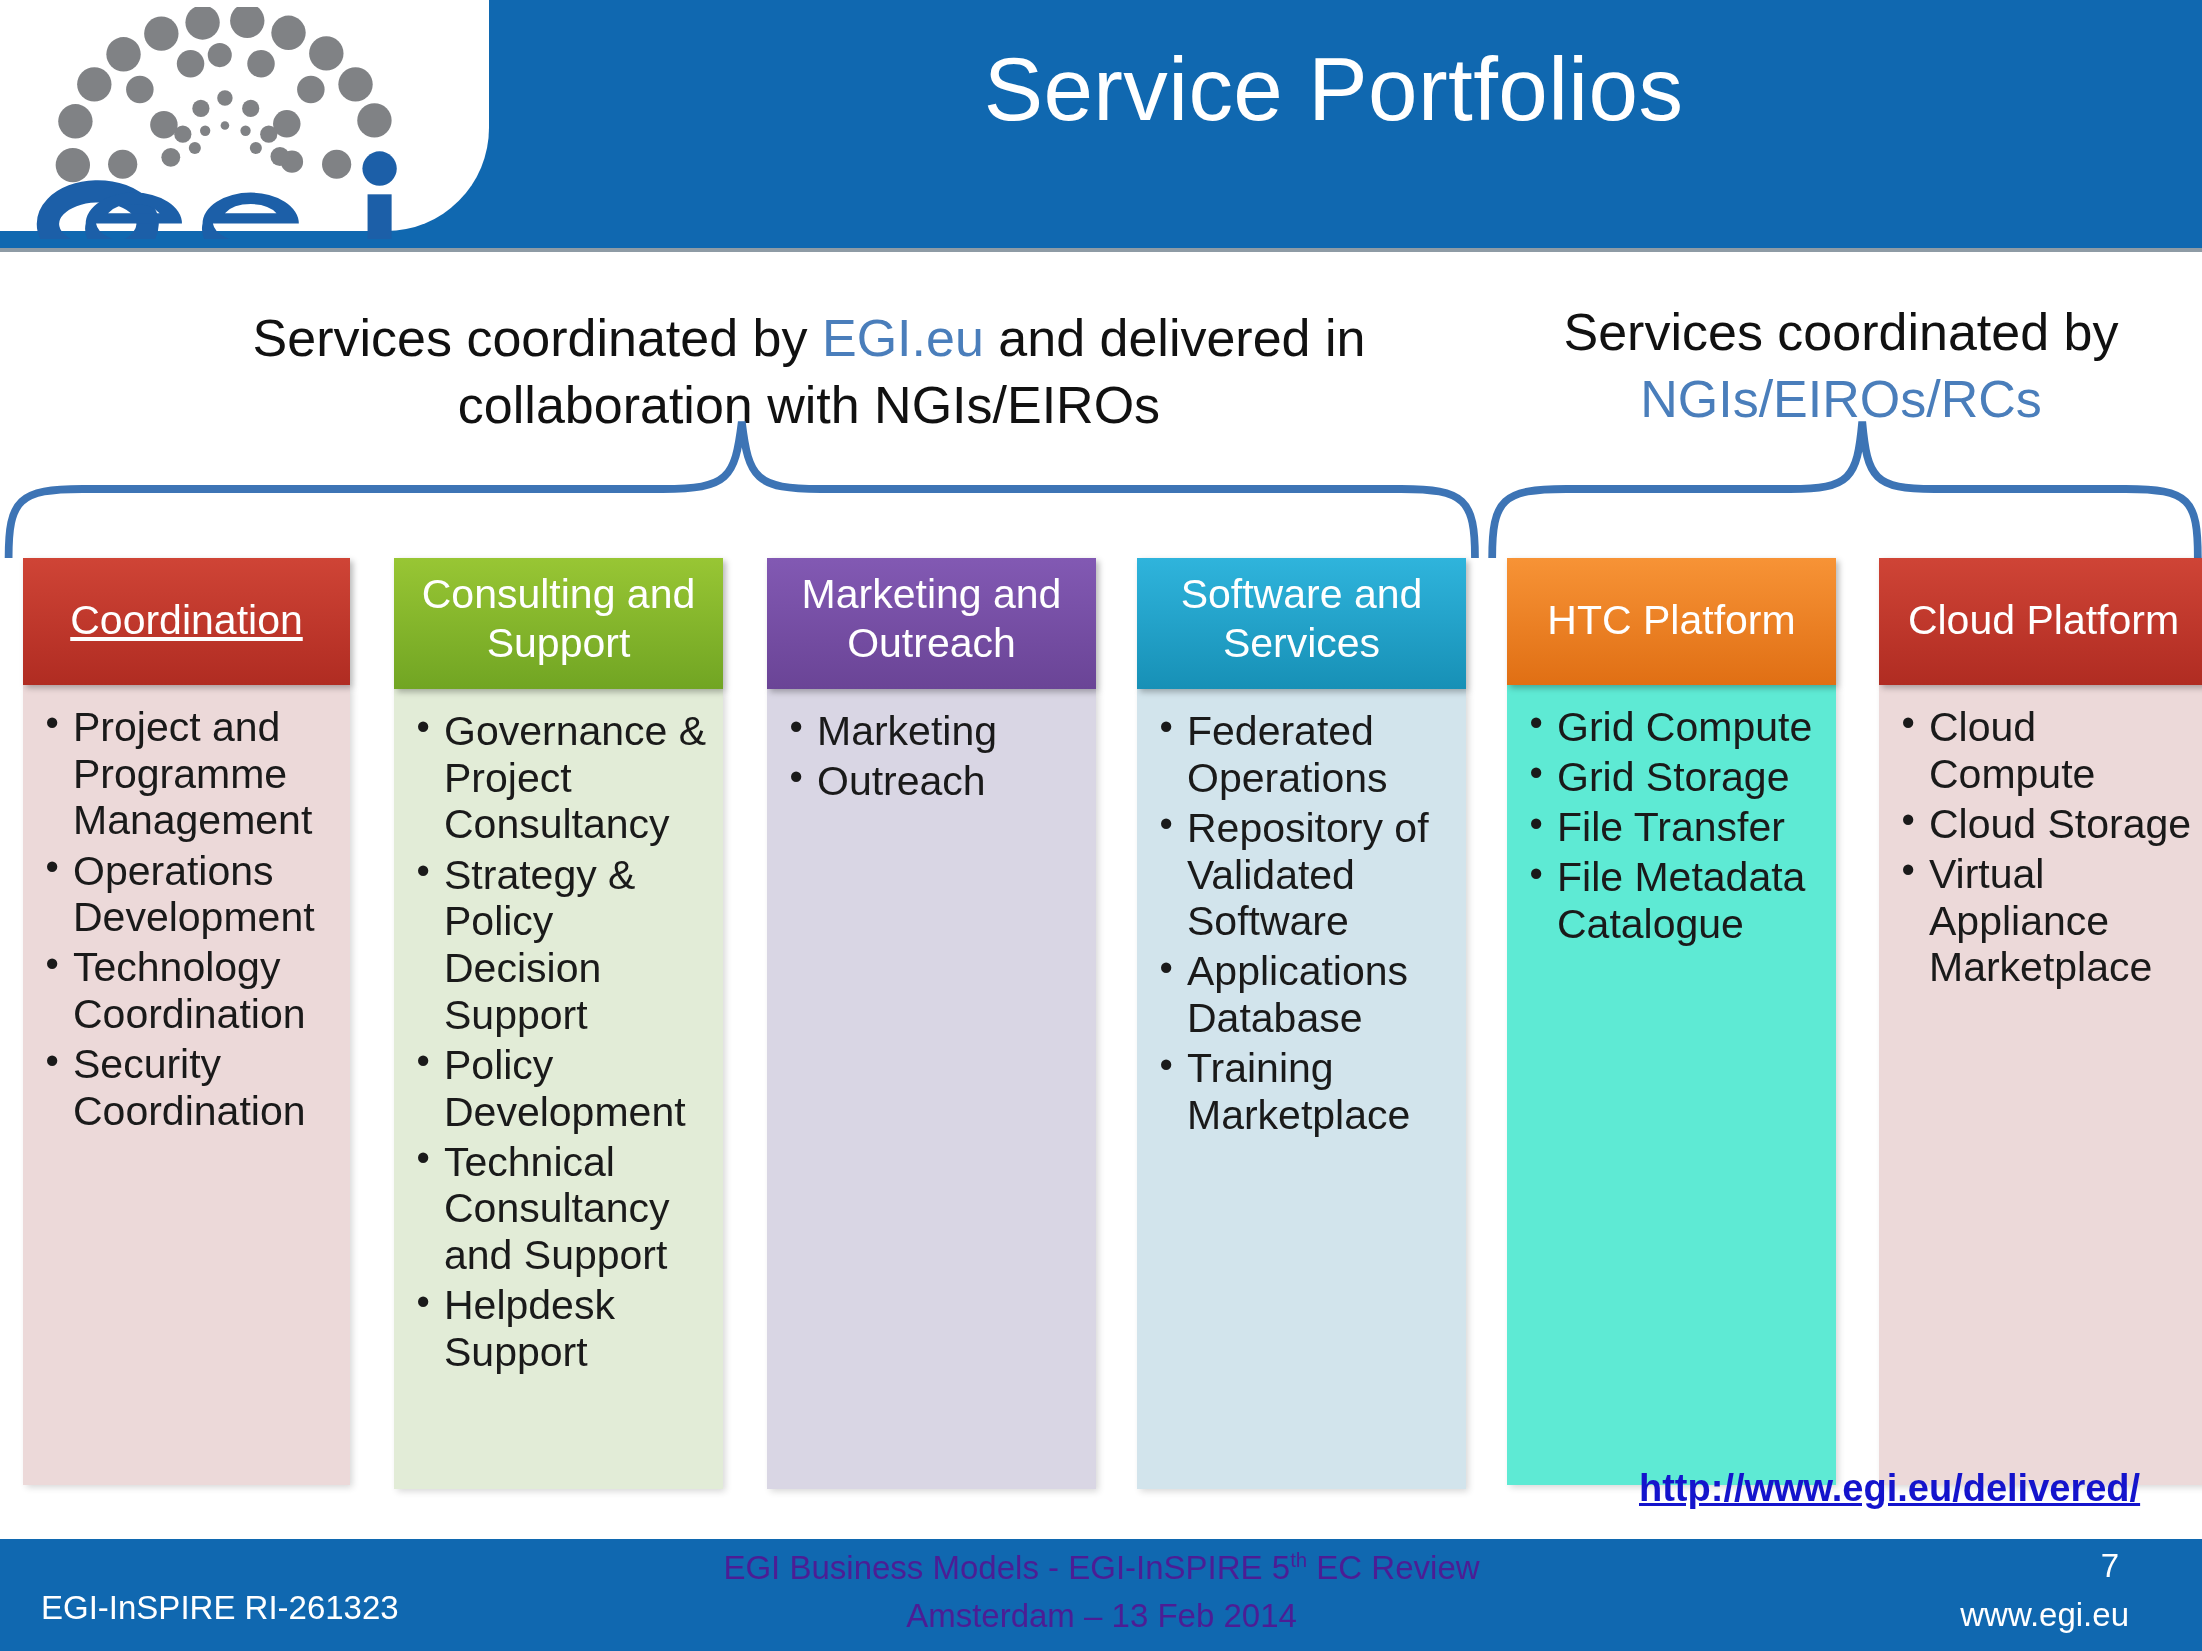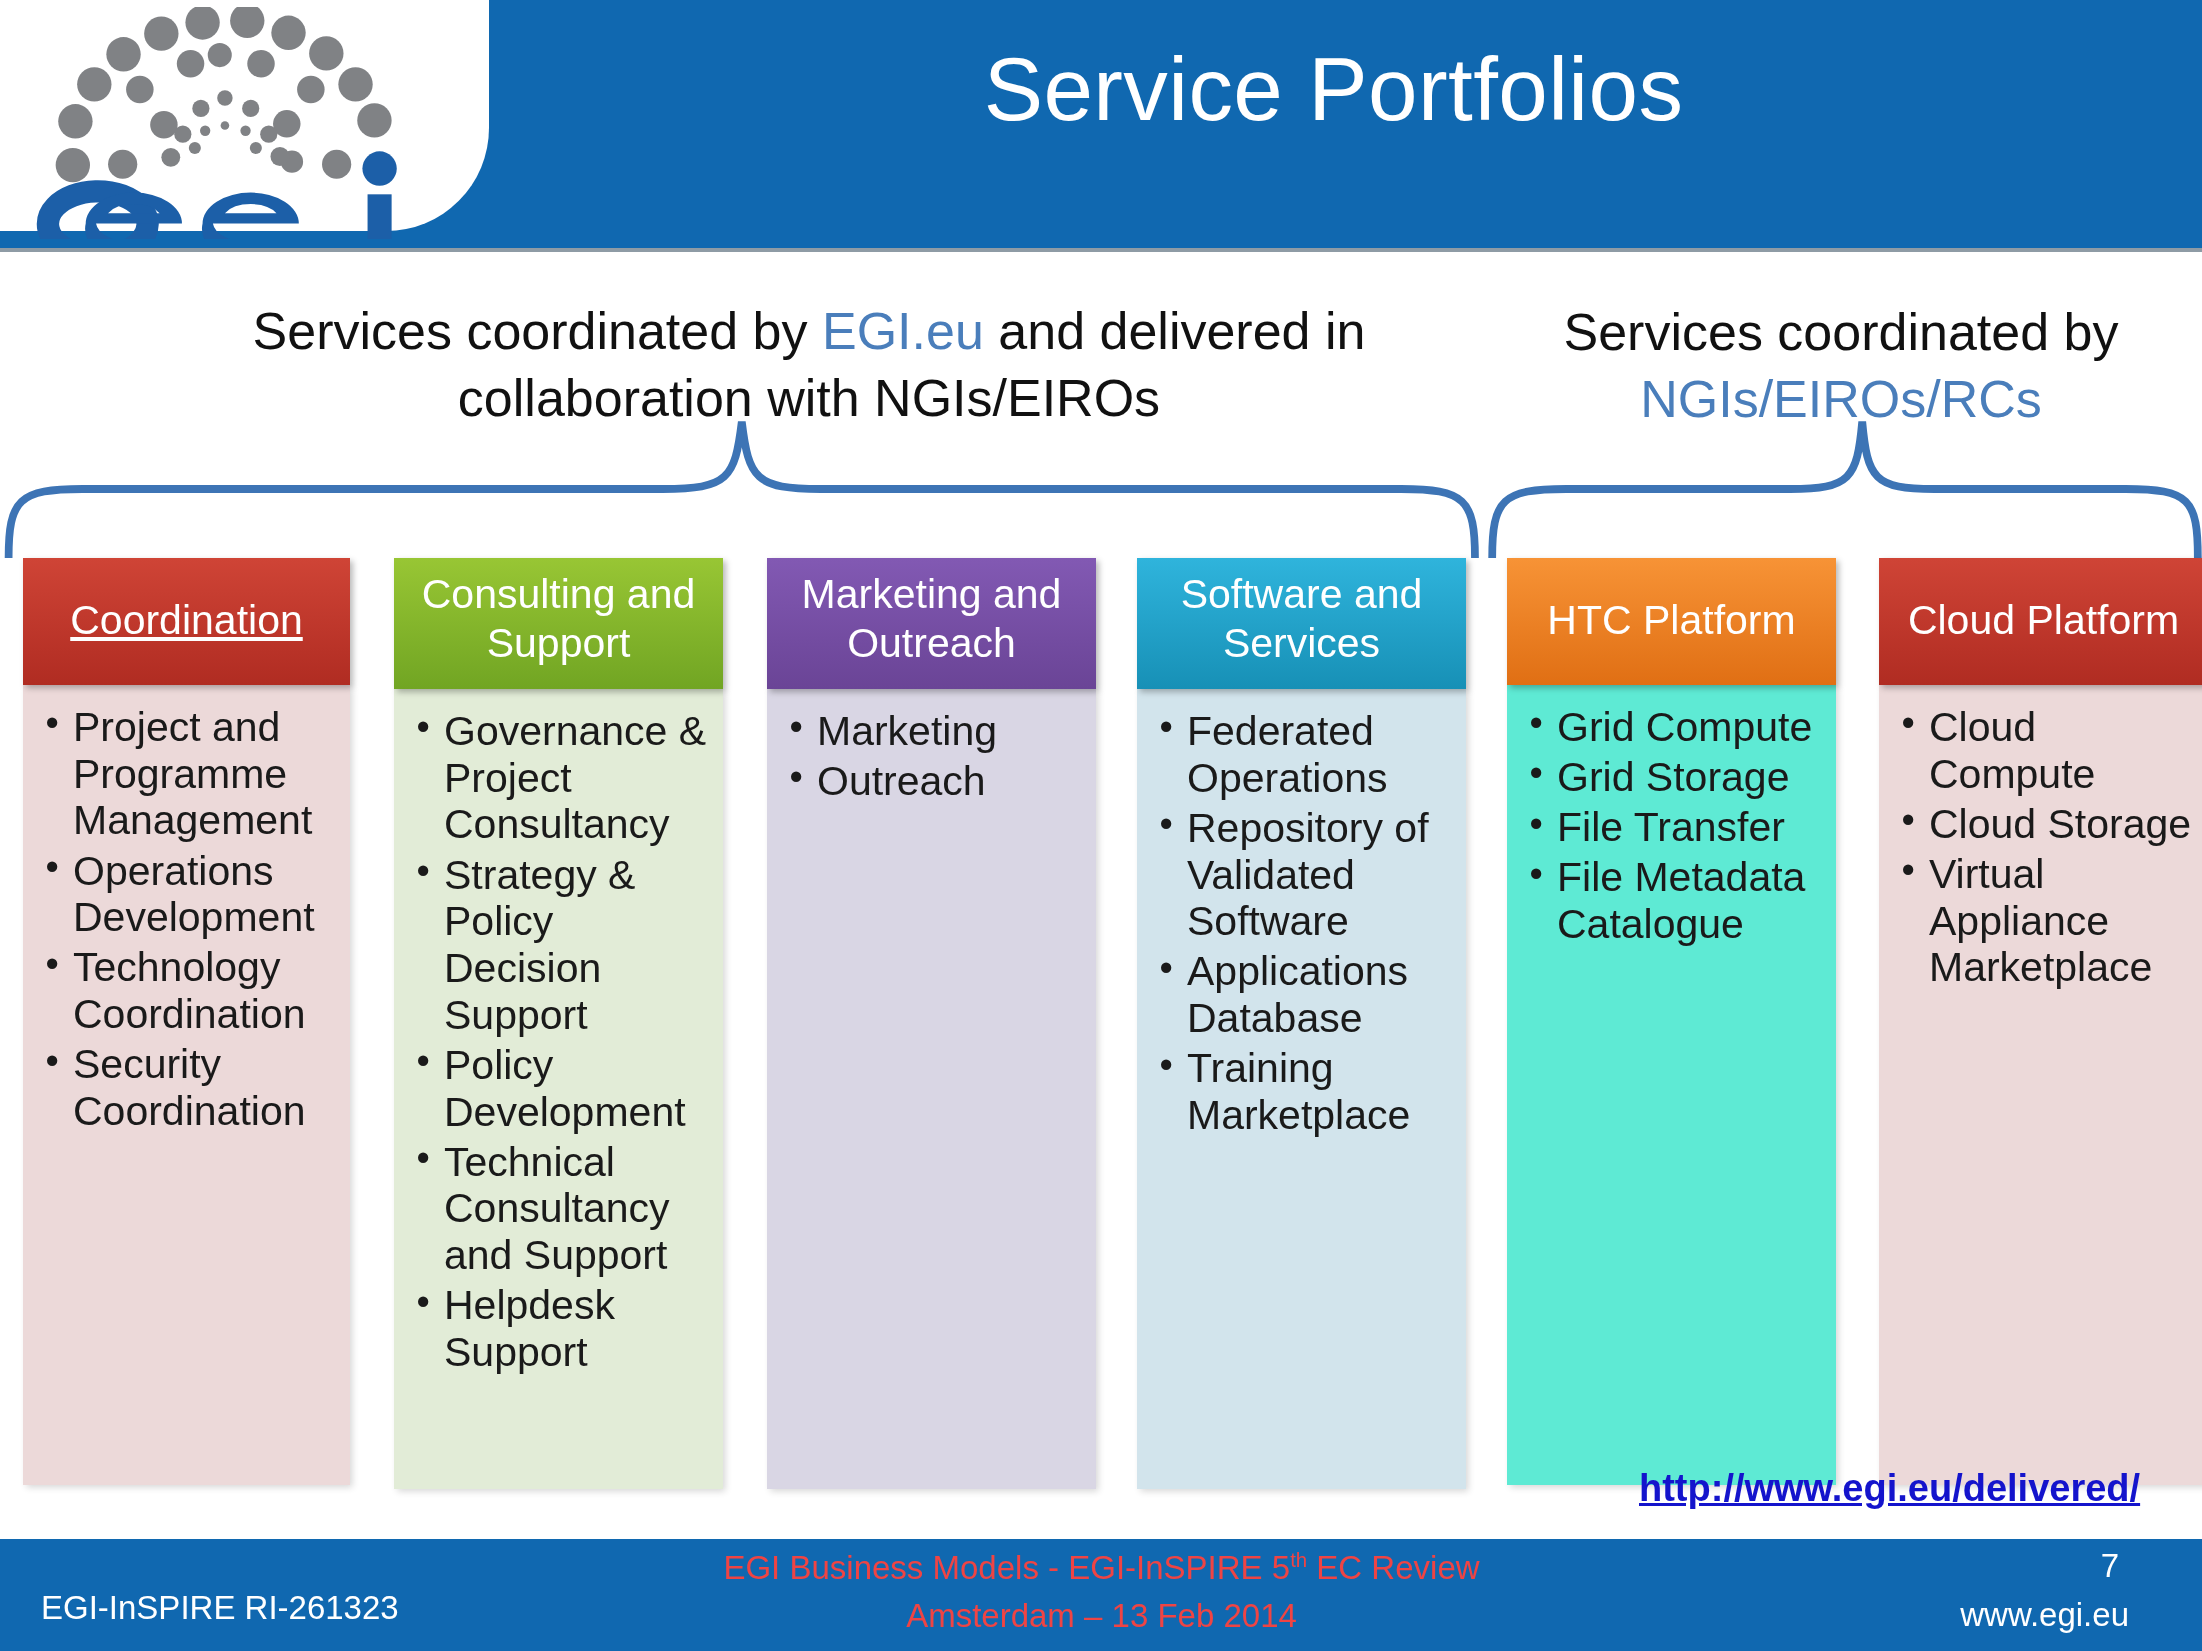--- a/index.html
+++ b/index.html
@@ -43,21 +43,21 @@
   
   .subtitle {
     position: absolute;
     color: #111111;
     font-size: 52px;
     line-height: 1.28;
     text-align: center;
     font-weight: 400;
   }
   .subtitle .hl { color: #4a7ebb; }
-  #subtitle-left  { left: 112px;  top: 298px; width: 1394px; }
+  #subtitle-left  { left: 112px;  top: 305px; width: 1394px; }
   #subtitle-right { left: 1497px; top: 299px; width: 688px; }
 
   
   .brace { position: absolute; top: 420px; left: 0; width: 2203px; height: 138px; pointer-events: none; }
 
   
   .col { position: absolute; top: 558px; }
   .col-head {
     width: 100%;
     color: #ffffff;
@@ -118,21 +118,21 @@
     white-space: nowrap;
   }
 
   
   .footer-band {
     position: absolute; left: 0; top: 1539px; width: 2203px; height: 113px;
     background: #1068b0;
   }
   .footer-center {
     position: absolute; left: 0; top: 1544px; width: 2203px;
-    text-align: center; color: #ef4444;
+    text-align: center; color: #4c1d95;
     font-size: 33px; line-height: 1.45;
   }
   .footer-center sup { font-size: 0.62em; vertical-align: super; }
   .footer-left {
     position: absolute; left: 41px; top: 1589px;
     color: #ffffff; font-size: 33px;
   }
   .footer-right-num {
     position: absolute; right: 50px; top: 1547px;
     color: #ffffff; font-size: 33px;

